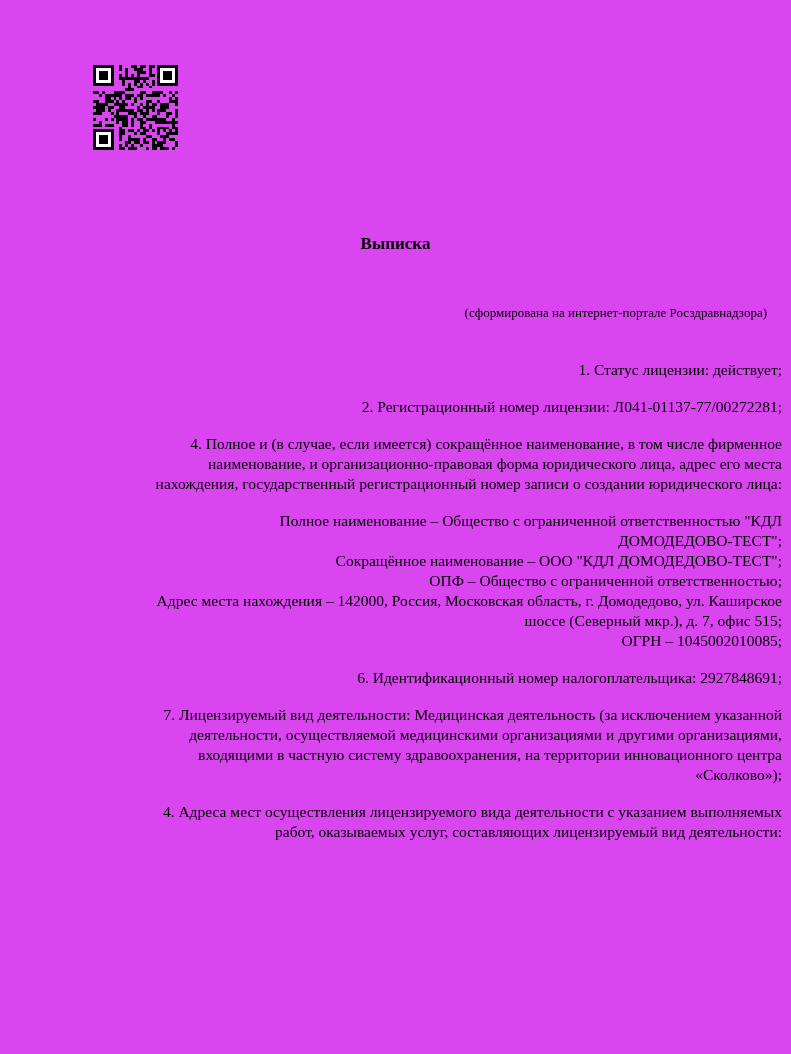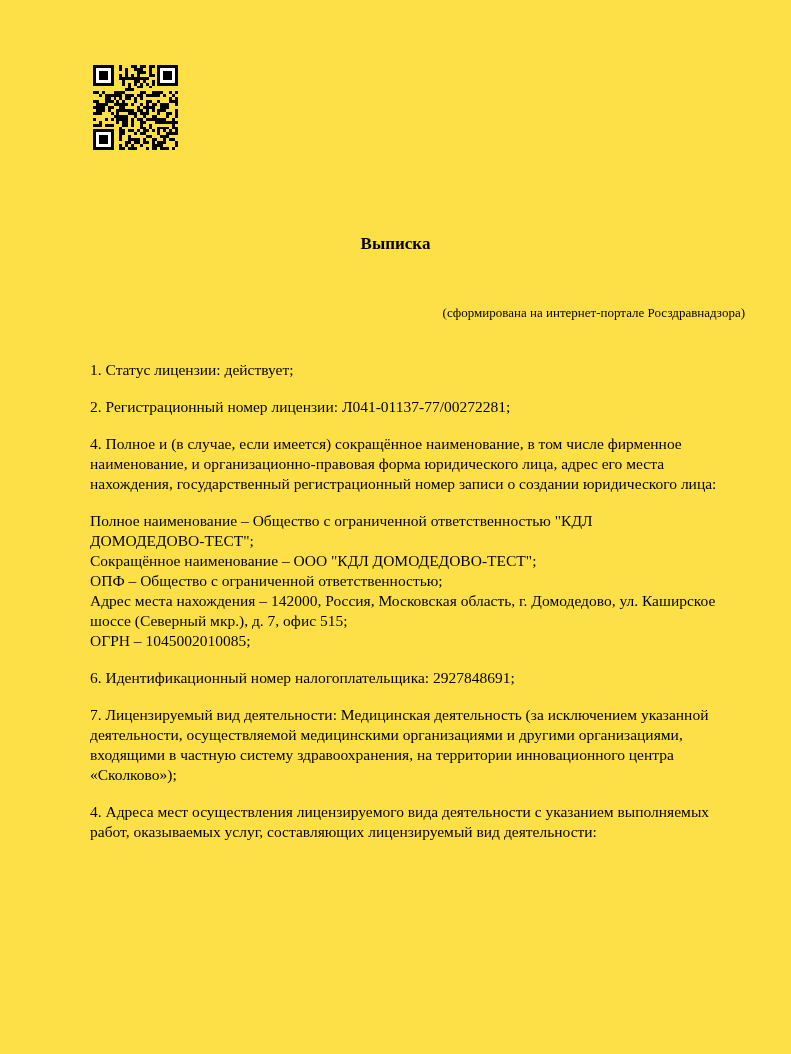--- a/index.html
+++ b/index.html
@@ -4,21 +4,21 @@
 <style>
   html, body {
     margin: 0;
     padding: 0;
     background: #ffffff;
   }
   .page {
     position: relative;
     width: 791px;
     height: 1054px;
-    background: #fde047;
+    background: #d946ef;
     color: #000000;
     font-family: "Liberation Serif", "DejaVu Serif", serif;
     overflow: hidden;
   }
   .qr {
     position: absolute;
     left: 93px;
     top: 65px;
     width: 85px;
     height: 85px;
@@ -27,34 +27,35 @@
   .title-block {
     padding-top: 206px;
     text-align: center;
     font-weight: bold;
     font-size: 17px;
     line-height: 25px;
     white-space: pre-line;
   }
   .subtitle {
     margin-top: 24px;
-    padding-right: 46px;
+    padding-right: 24px;
     text-align: right;
     font-size: 13px;
     line-height: 16px;
   }
   .body {
     margin: 39px 0 0 90px;
     width: 692px;
     font-size: 15.5px;
     line-height: 20px;
   }
   .para {
     margin: 15px 0 17px 0;
     white-space: pre-line;
+    text-align: right;
   }
 </style>
 </head>
 <body>
 
 <div class="page">
 
   <div class="qr">
     <svg viewBox="0 0 29 29" width="85" height="85" shape-rendering="crispEdges" fill="#000000" xmlns="http://www.w3.org/2000/svg">
         <rect x="9" y="0" width="1" height="1"></rect>

